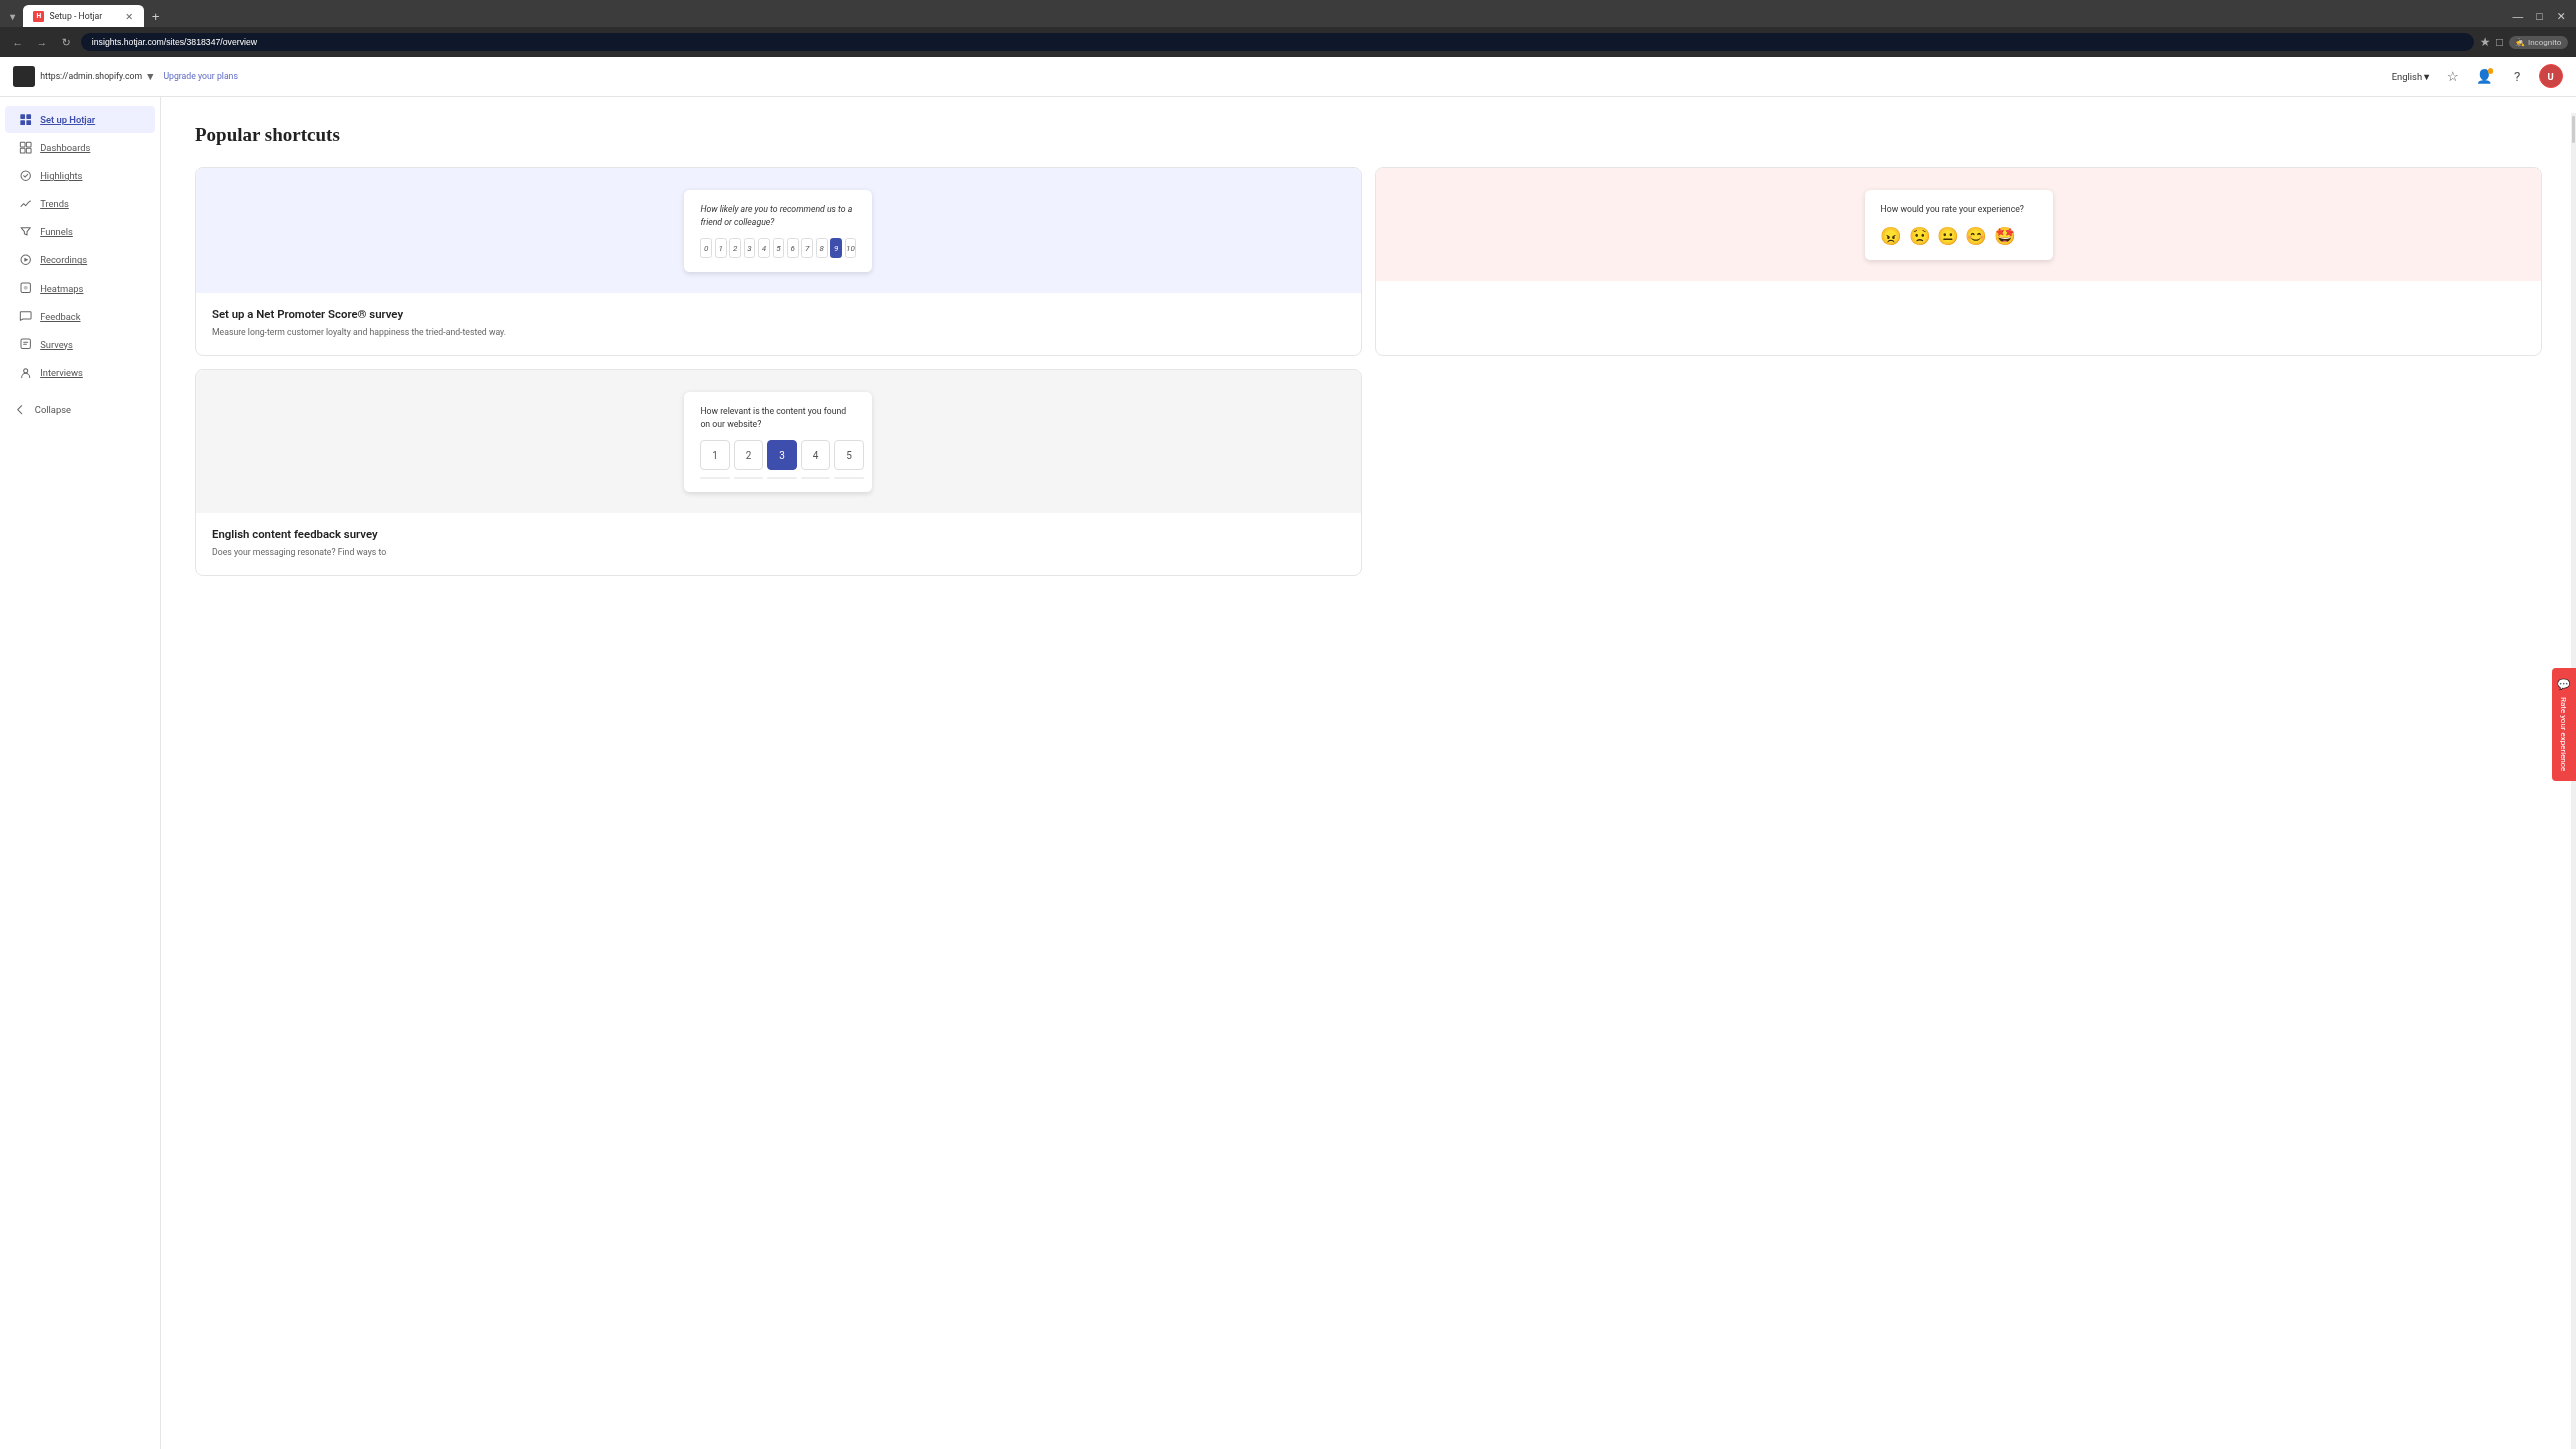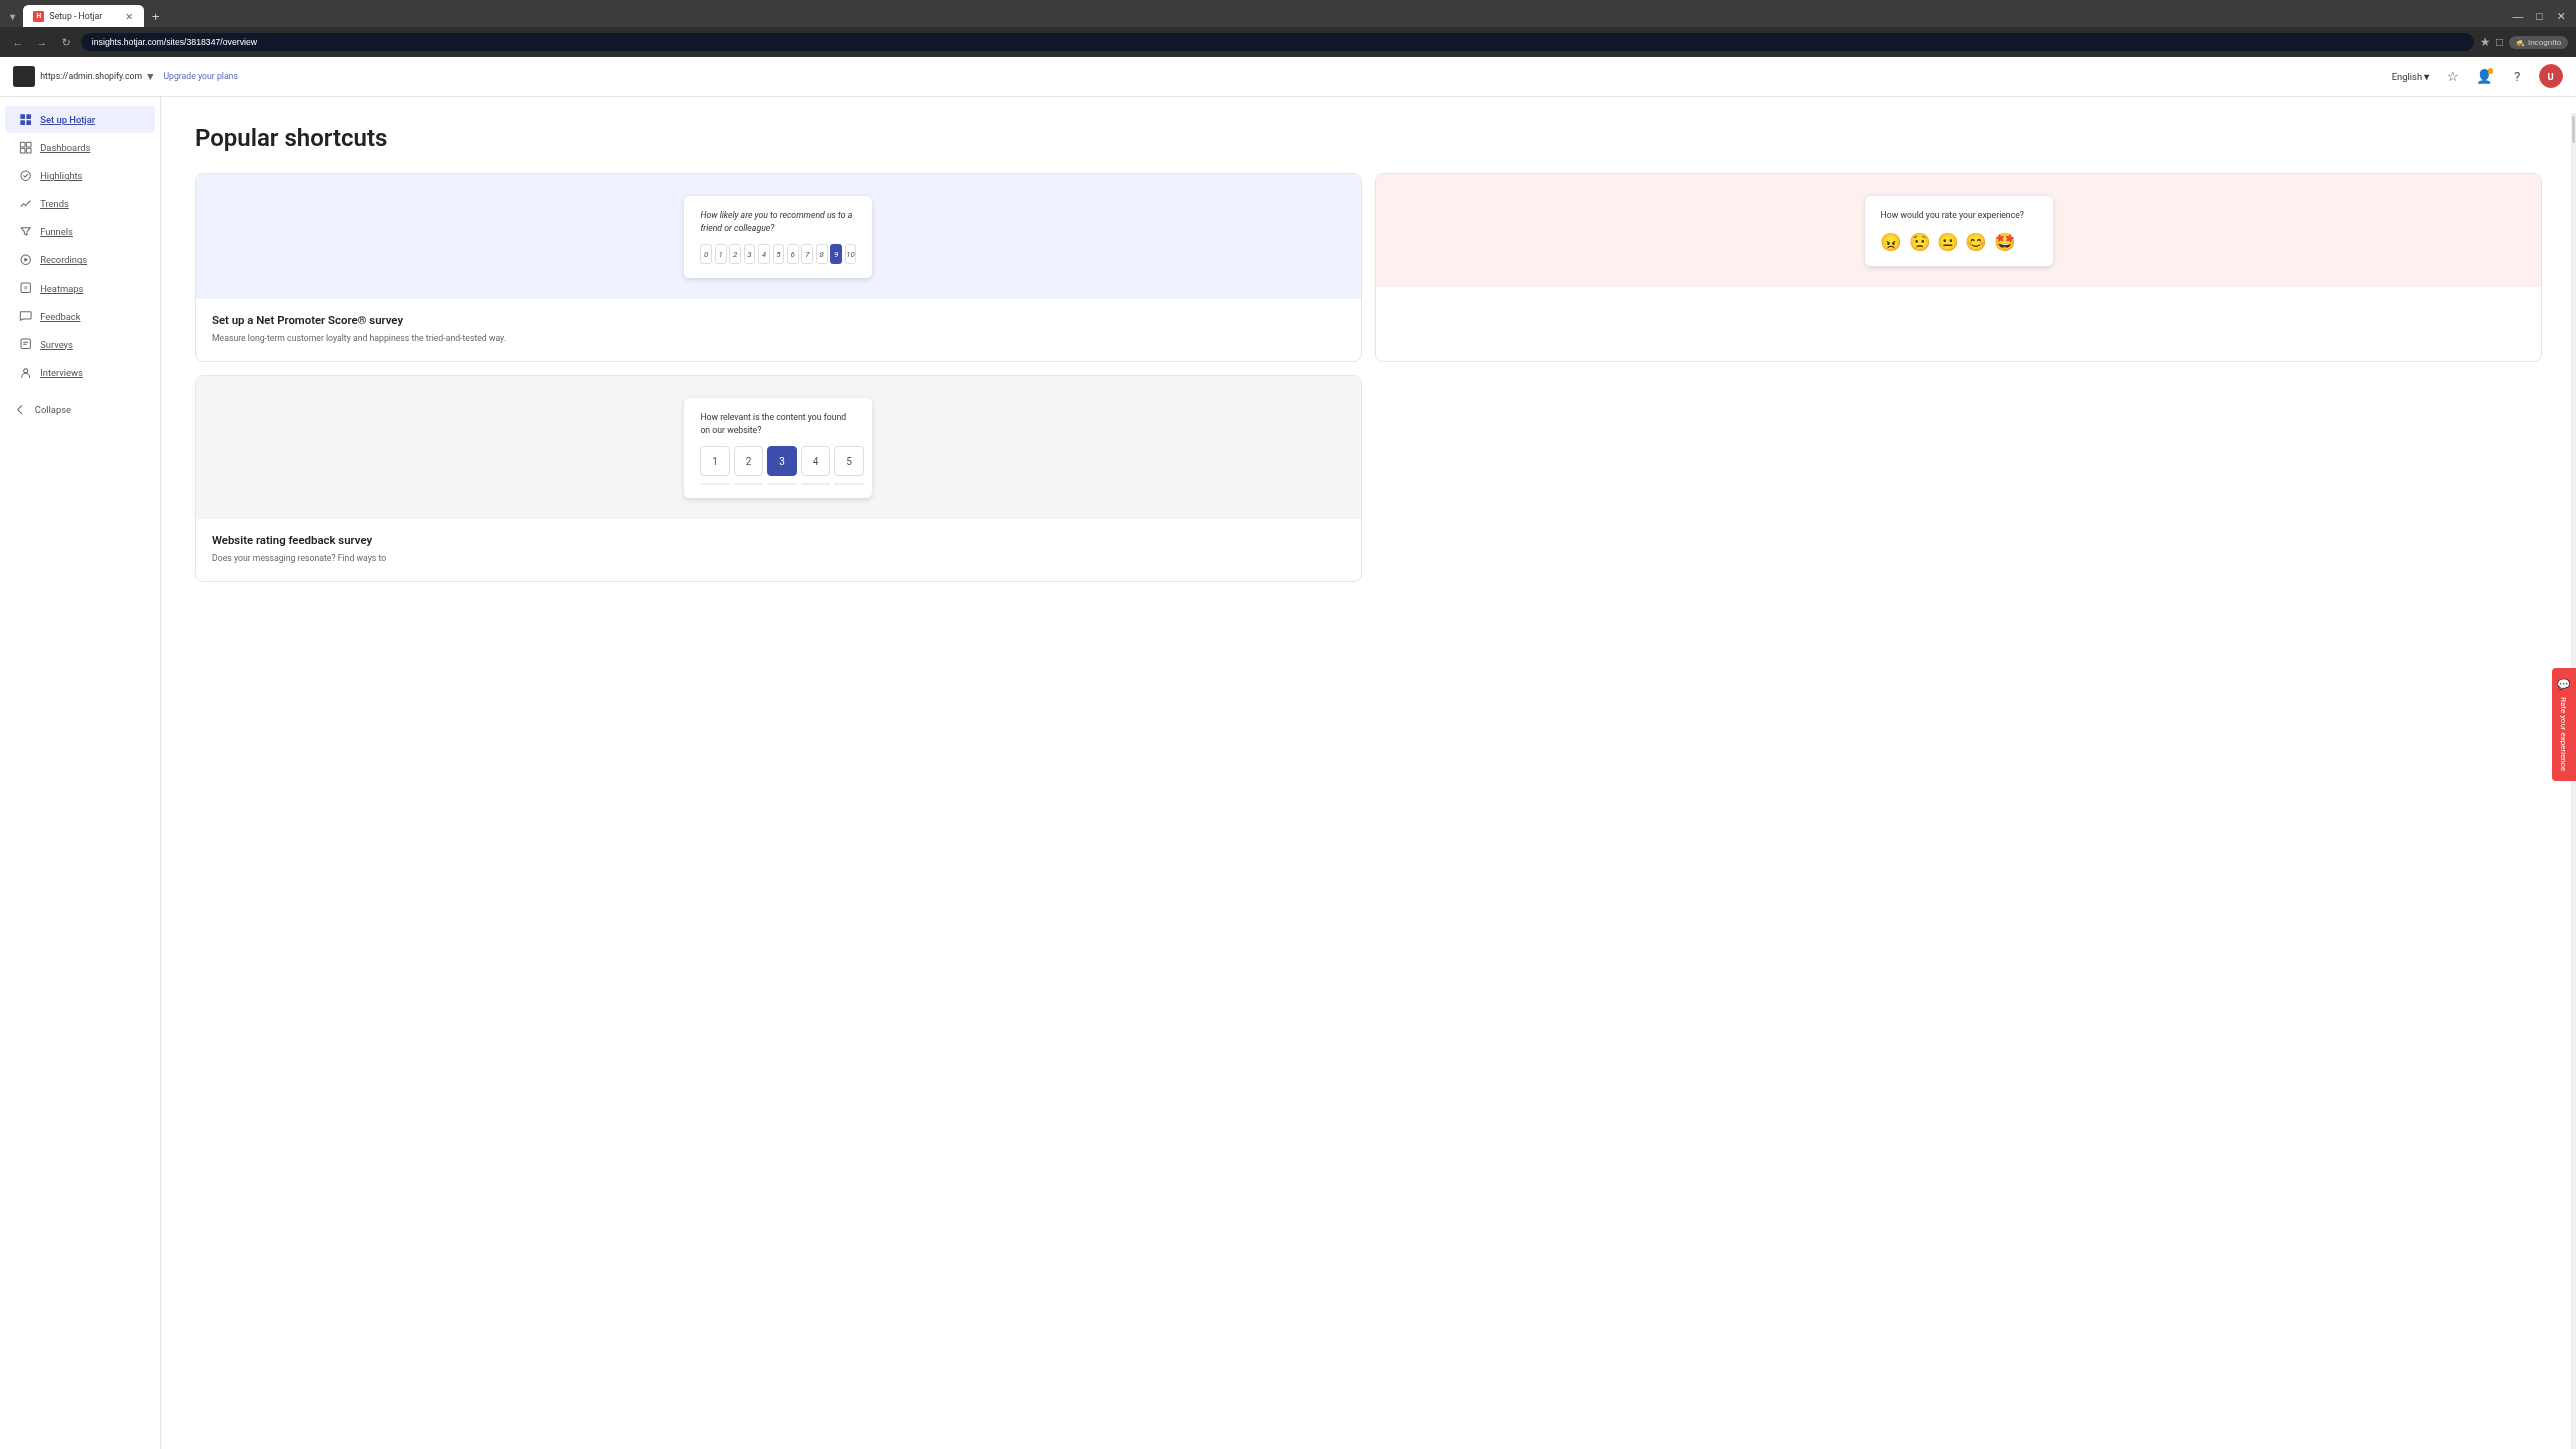--- a/index.html
+++ b/index.html
@@ -40,21 +40,21 @@
     
     .sidebar { width: 161px; border-right: 0.7px solid #e5e5e5; padding: 8px 0; background: #fff; overflow-y: auto; flex-shrink: 0; }
     .sidebar-item { display: flex; align-items: center; gap: 8px; padding: 6.7px 13.4px; cursor: pointer; color: #555; font-size: 9.4px; border-radius: 4px; margin: 1.3px 5.4px; }
     .sidebar-item.active { background: #eef0ff; color: #3d4eac; font-weight: 600; }
     .sidebar-icon { width: 13.4px; height: 13.4px; display: flex; align-items: center; justify-content: center; flex-shrink: 0; }
     .sidebar-label { font-size: 9.4px; text-decoration: underline; }
     .sidebar-collapse { display: flex; align-items: center; gap: 8px; padding: 6.7px 13.4px; cursor: pointer; color: #555; font-size: 9.4px; margin-top: auto; }
 
     
     .content { flex: 1; overflow-y: auto; padding: 27px 34px; background: #fff; }
-    .page-title { font-size: 24px; font-weight: 600; color: #222; margin-bottom: 21.5px; }
+    .page-title { font-size: 19px; font-weight: 600; color: #222; margin-bottom: 21.5px; font-family: Liberation Serif, serif; }
 
     
     .cards-grid { display: grid; grid-template-columns: 1fr 1fr; gap: 13.4px; }
     .card { border: 0.7px solid #e5e5e5; border-radius: 8px; overflow: hidden; cursor: pointer; transition: box-shadow 0.2s; }
     .card-preview { padding: 21.5px; display: flex; align-items: center; justify-content: center; min-height: 107px; }
     .card-preview.blue-tint { background: #f0f2ff; font-style: italic; }
     .card-preview.pink-tint { background: #fff0f0; }
     .card-preview.gray-tint { background: #f5f5f5; }
     .card-body { padding: 13.4px 16px 16px; }
     .card-title { font-size: 11.4px; font-weight: 600; color: #222; margin-bottom: 5.4px; }
@@ -326,21 +326,21 @@
                 <div class="scale-line" style="width:29.5px;"></div>
               </div>
               <div style="display:flex;flex-direction:column;align-items:center;gap:2.7px;">
                 <div class="scale-num">5</div>
                 <div class="scale-line" style="width:29.5px;"></div>
               </div>
             </div>
           </div>
         </div>
         <div class="card-body">
-          <div class="card-title">Website rating feedback survey</div>
+          <div class="card-title">English content feedback survey</div>
           <div class="card-desc">Does your messaging resonate? Find ways to</div>
         </div>
       </div>
 
     </div>
   </div>
 
   <div class="vertical-scrollbar">
     <div class="vertical-scrollbar-thumb"></div>
   </div>

